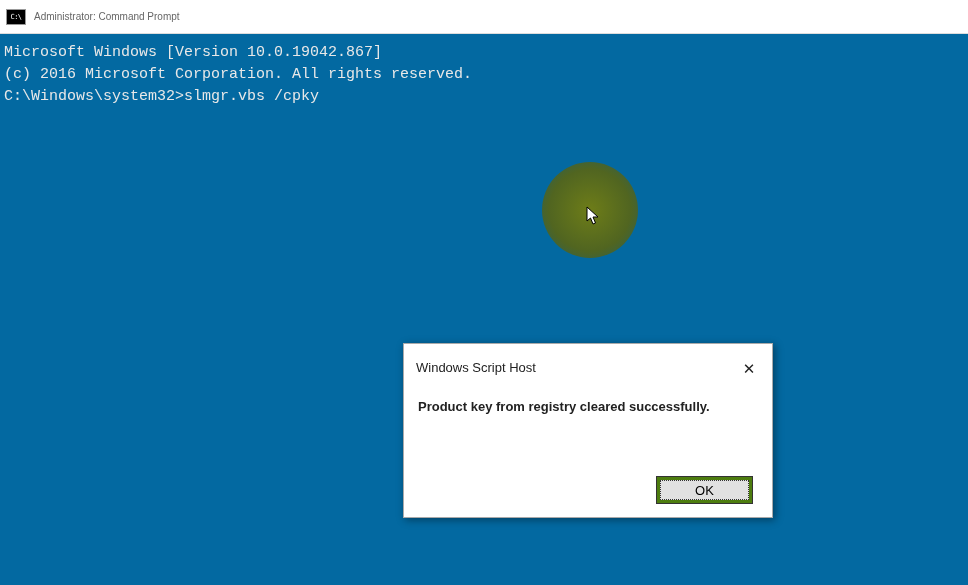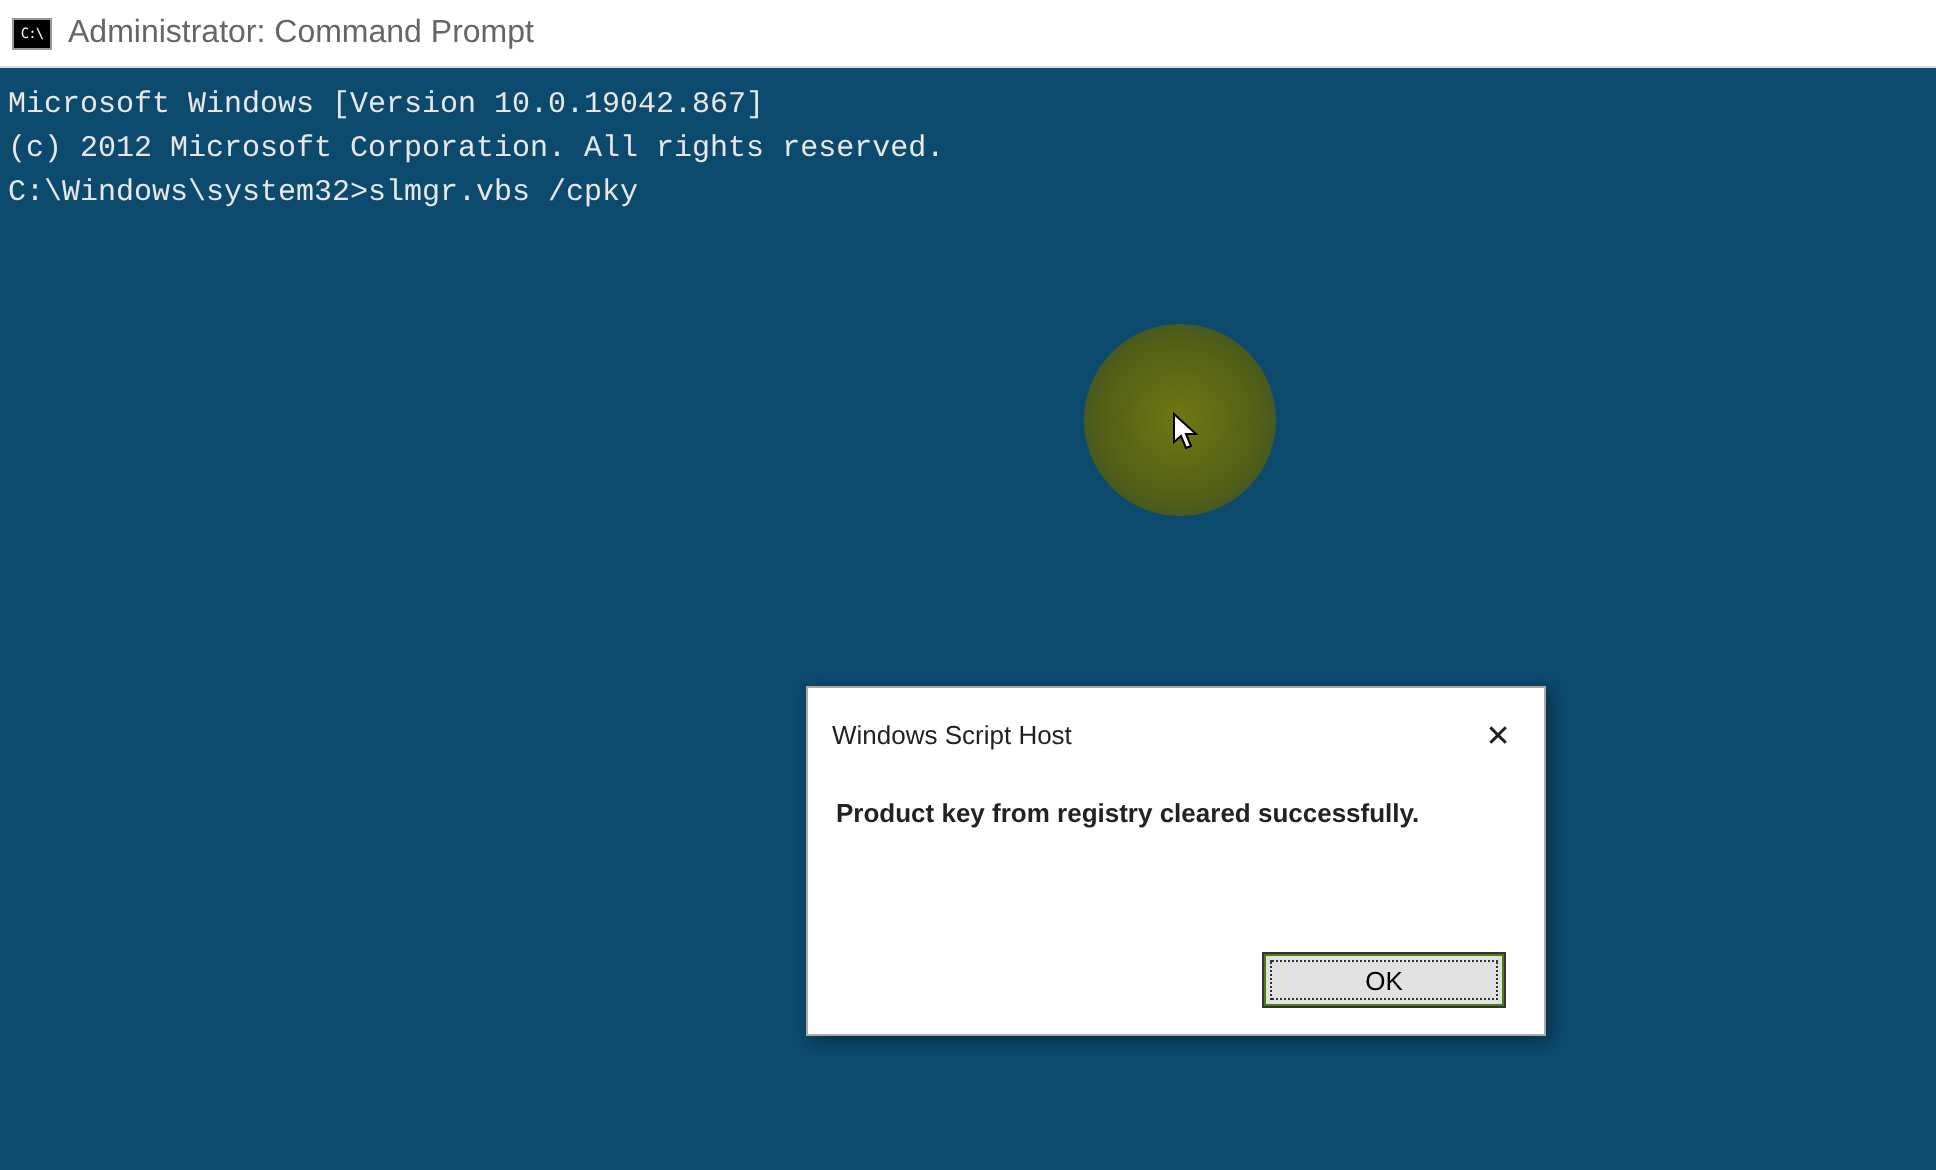--- a/index.html
+++ b/index.html
@@ -36,24 +36,24 @@
     }
     .titlebar-icon::after {
       content: "C:\\";
       color: #fff;
       font-size: 7px;
       font-family: monospace;
       letter-spacing: -0.5px;
     }
     .titlebar-text {
       color: #666;
-      font-size: 16px;
+      font-size: 10px;
     }
     .terminal {
-      background: #0c4a6e;
+      background: #0369a1;
       width: 100%;
       height: calc(100% - 34px);
       padding: 8px 4px;
       font-family: Consolas, "Courier New", monospace;
       font-size: 15px;
       color: #e8e8e8;
       line-height: 1.45;
       position: relative;
     }
     .term-line {
@@ -114,43 +114,43 @@
       font-size: 13px;
       color: #222;
       font-weight: 600;
     }
     .dialog-buttons {
       position: absolute;
       bottom: 14px;
       right: 20px;
     }
     .dialog-ok {
-      width: 120px;
+      width: 95px;
       height: 26px;
       background: #e1e1e1;
-      border: 1px solid #4d7c0f;
+      border: 3px solid #4d7c0f;
       outline: 1px dotted #333;
       outline-offset: -4px;
       box-shadow: 0 0 0 1px #333;
       font-size: 13px;
       cursor: pointer;
       font-family: "Segoe UI", Tahoma, sans-serif;
     }
   </style>
 </head>
 <body>
 
 <div class="titlebar">
   <div class="titlebar-icon"></div>
   <div class="titlebar-text">Administrator: Command Prompt</div>
 </div>
 
 <div class="terminal">
   <div class="term-line">Microsoft Windows [Version 10.0.19042.867]</div>
-  <div class="term-line">(c) 2012 Microsoft Corporation. All rights reserved.</div>
+  <div class="term-line">(c) 2016 Microsoft Corporation. All rights reserved.</div>
   <div class="term-line"></div>
   <div class="term-line"></div>
   <div class="term-line">C:\Windows\system32&gt;slmgr.vbs /cpky</div>
   <div class="term-line"></div>
 
   <div class="cursor-highlight"></div>
   <div class="mouse-cursor">
     <svg width="16" height="20" viewBox="0 0 16 20">
       <path d="M1 1 L1 15 L4.5 12 L7 18 L9.5 17 L7 11 L12 11 Z" fill="#fff" stroke="#000" stroke-width="1"></path>
     </svg>

